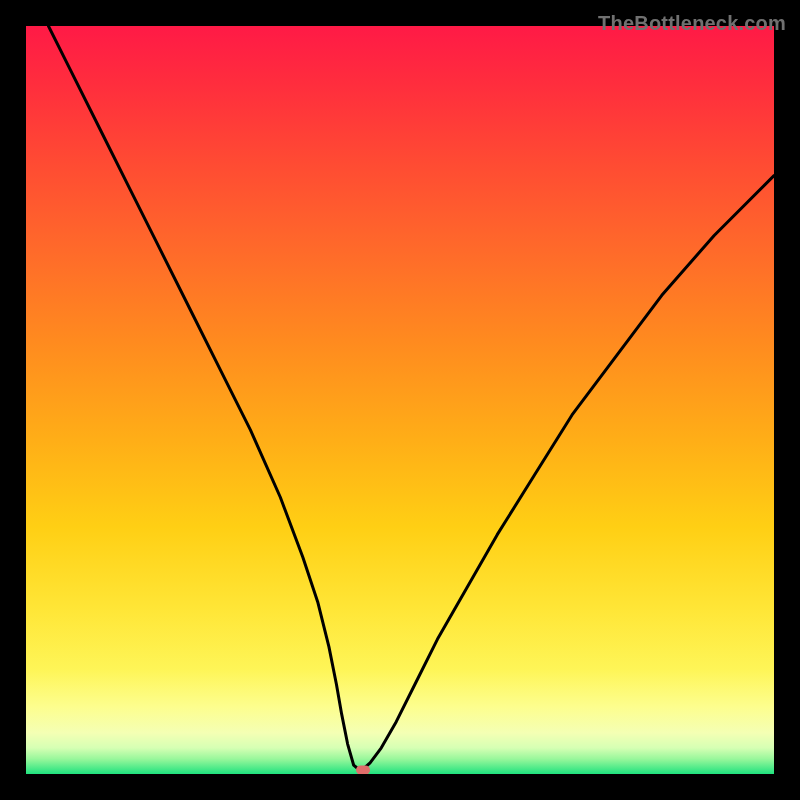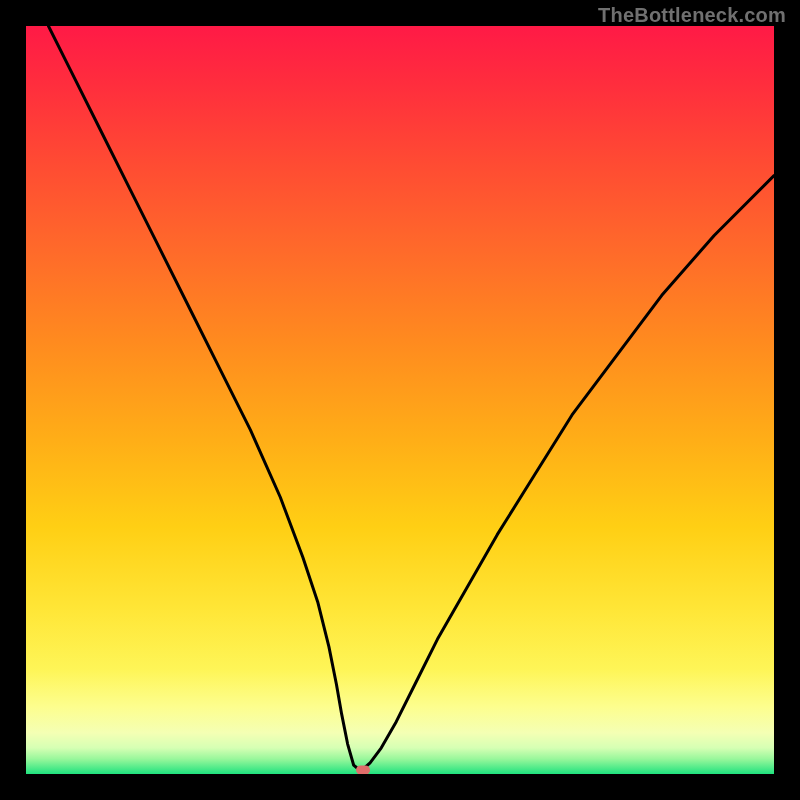--- a/index.html
+++ b/index.html
@@ -12,21 +12,21 @@
     overflow: hidden;
   }
   .frame {
     position: relative;
     width: 800px;
     height: 800px;
     background: #000;
   }
   .watermark {
     position: absolute;
-    top: 4px;
+    top: 12px;
     right: 14px;
     color: #707070;
     font-size: 20px;
     font-weight: 600;
     letter-spacing: 0.2px;
     z-index: 4;
     user-select: none;
   }
   
   .plot-area {

